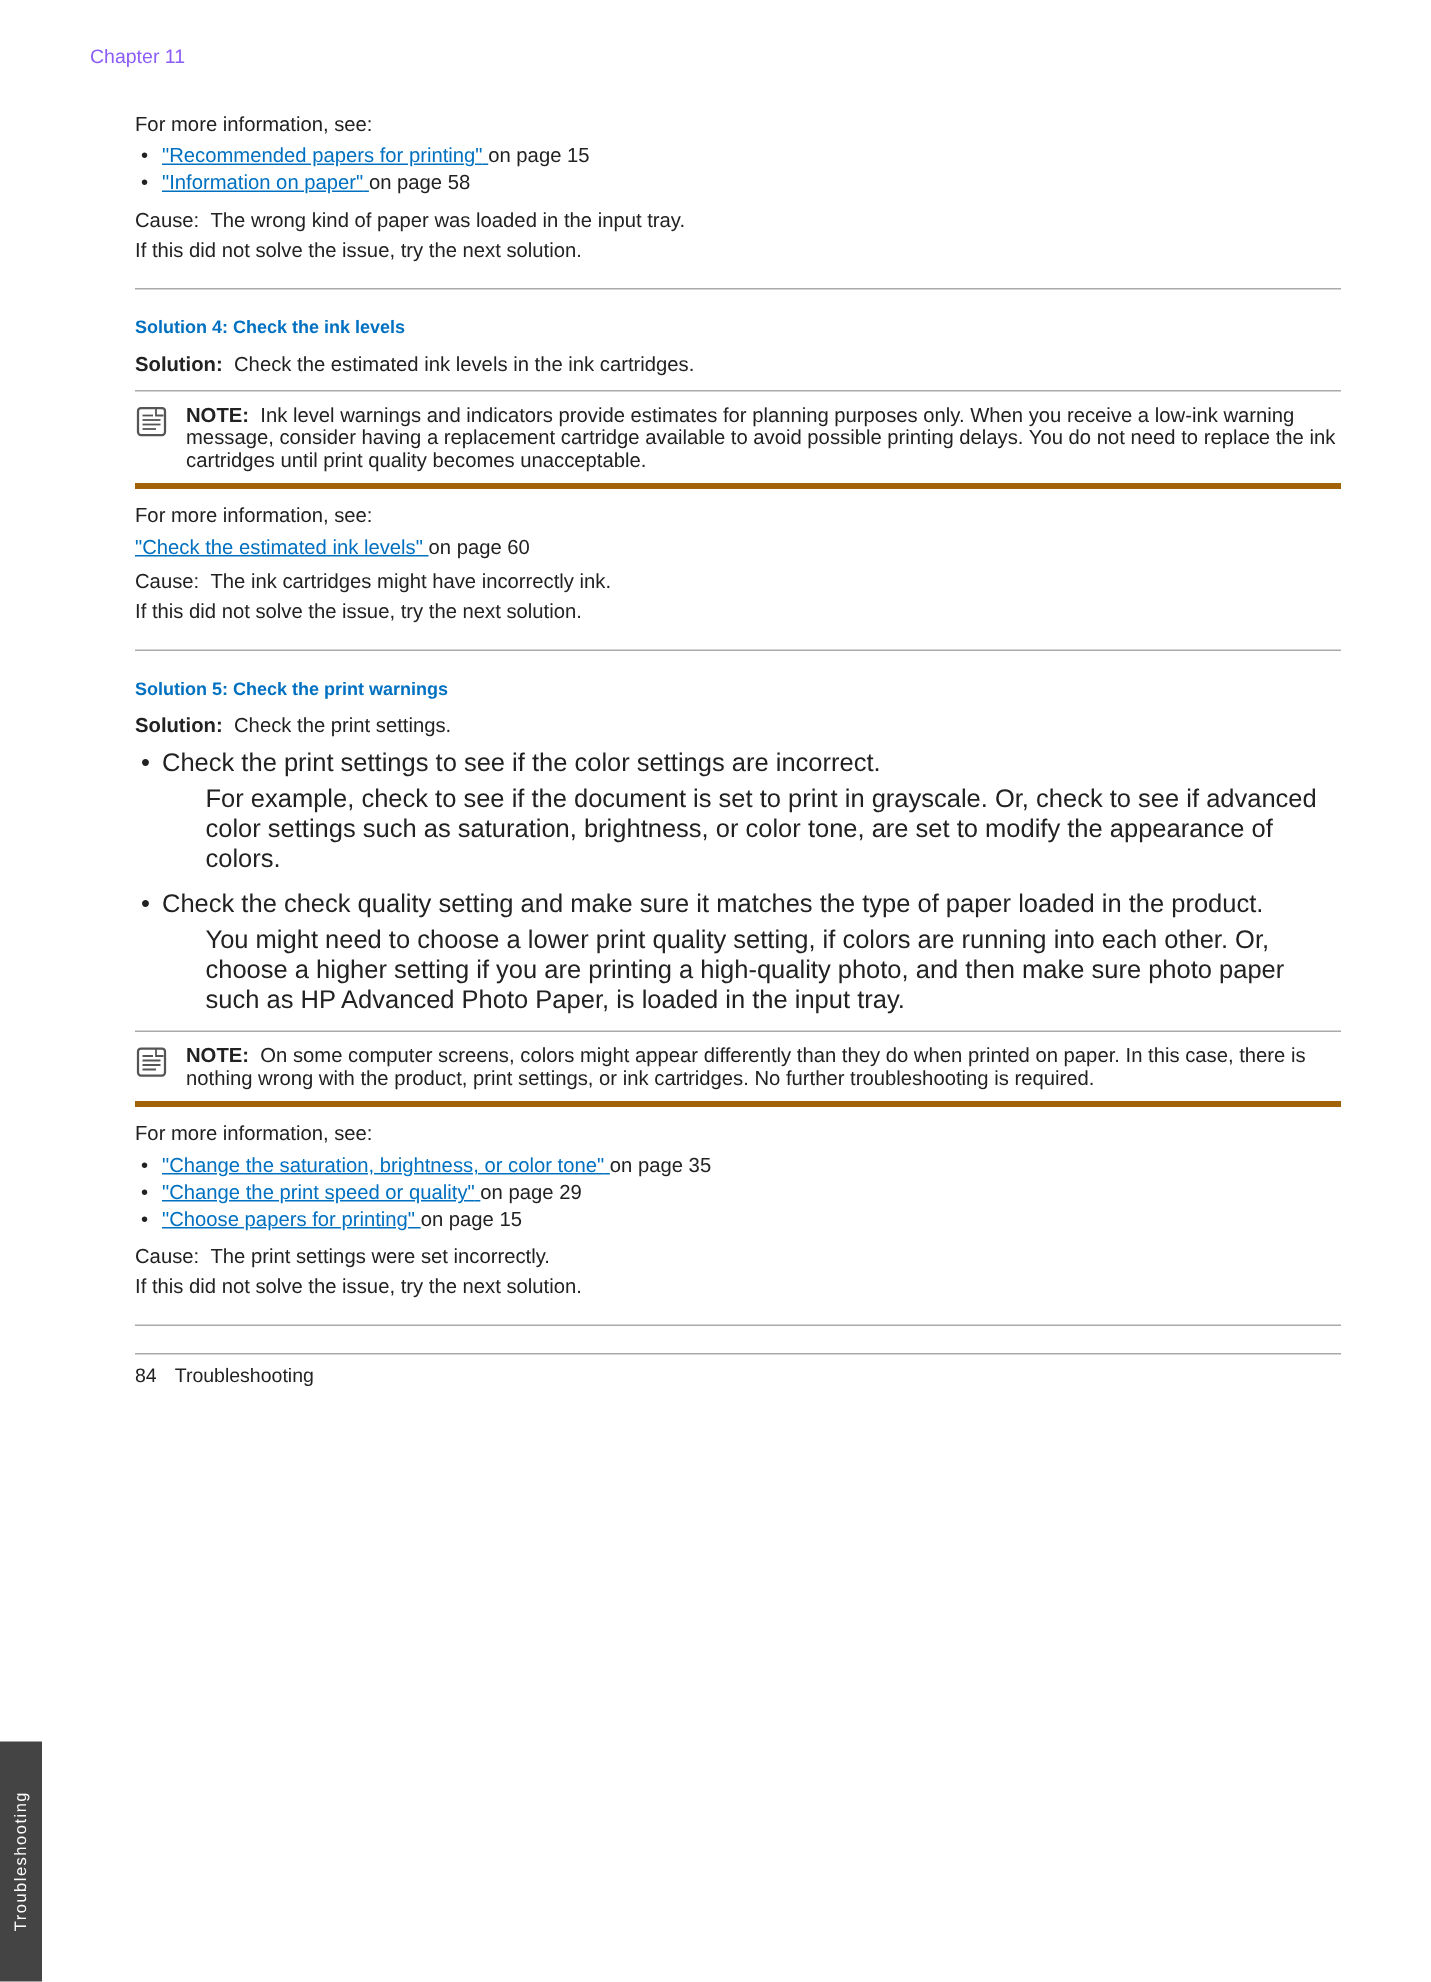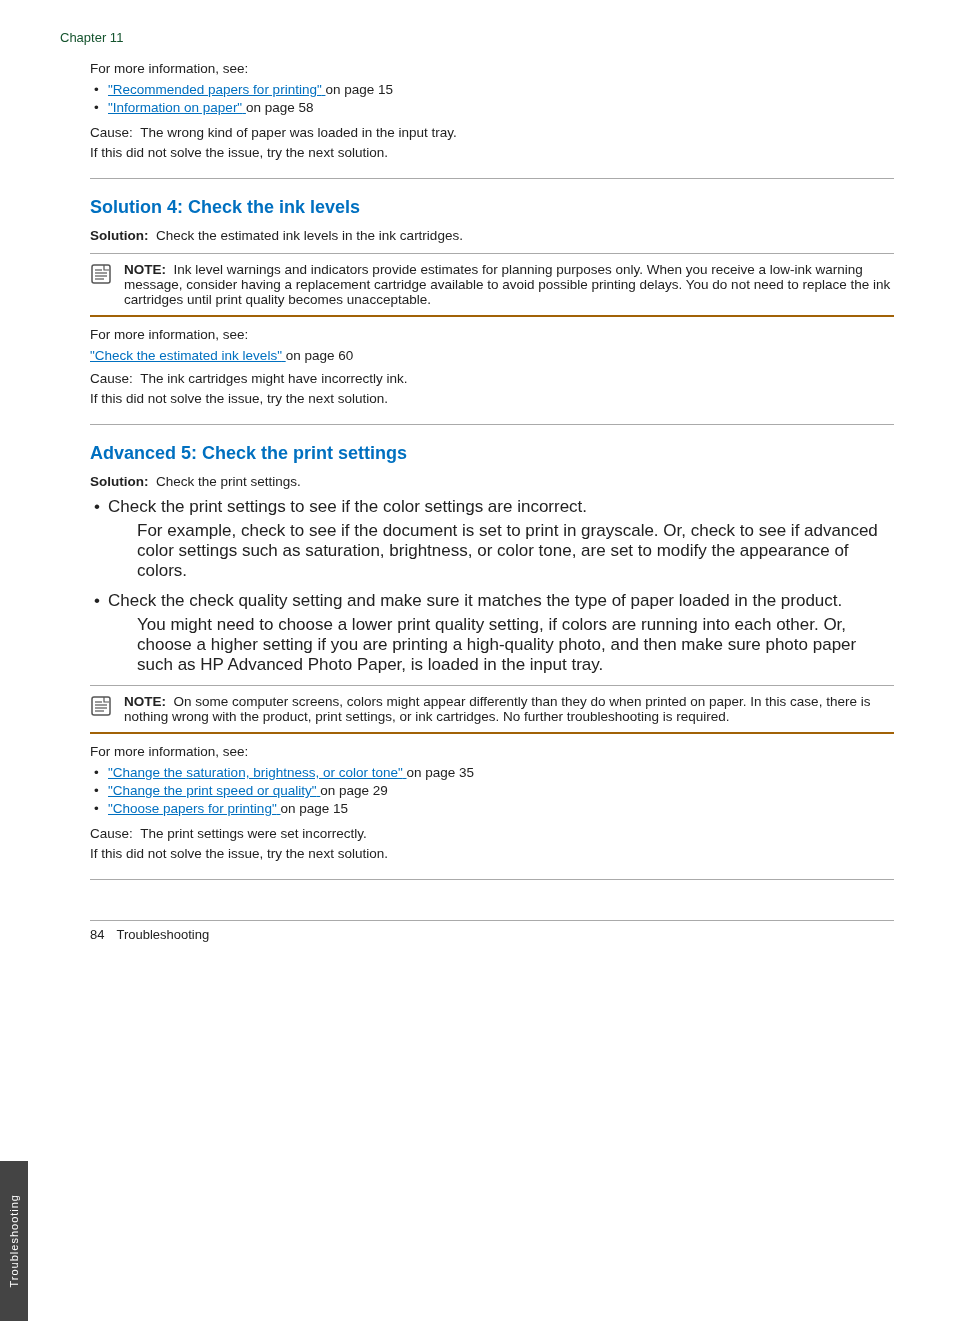--- a/index.html
+++ b/index.html
@@ -12,23 +12,23 @@
       min-height: 1321px;
       position: relative;
     }
 
     .page-wrapper {
       padding: 30px 60px 60px 60px;
       margin-left: 30px;
     }
 
     .chapter-label {
-      color: #14532d;
+      color: #8b5cf6;
       font-size: 13px;
-      margin-bottom: 16px;
+      margin-bottom: 30px;
       margin-left: -30px;
     }
 
     .intro-block {
       margin-bottom: 8px;
     }
 
     .for-more {
       margin-bottom: 6px;
       font-size: 13.5px;
@@ -76,38 +76,38 @@
 
     hr.divider {
       border: none;
       border-top: 1px solid #aaa;
       margin: 18px 0;
     }
 
     .solution-heading {
       color: #0070c0;
       font-weight: bold;
-      font-size: 18px;
+      font-size: 12px;
       margin-bottom: 10px;
     }
 
     .solution-label {
       font-size: 13.5px;
       margin-bottom: 8px;
     }
 
     .solution-label strong {
       font-weight: bold;
     }
 
     .note-block {
       display: flex;
       align-items: flex-start;
       border-top: 1px solid #aaa;
-      border-bottom: 2px solid #a16207;
+      border-bottom: 4px solid #a16207;
       padding: 8px 0;
       margin: 10px 0;
       font-size: 13.5px;
     }
 
     .note-icon {
       width: 28px;
       min-width: 28px;
       margin-right: 6px;
       margin-top: 1px;
@@ -161,21 +161,21 @@
 
     .footer-bar span {
       color: #fff;
       font-size: 11px;
       writing-mode: vertical-rl;
       transform: rotate(180deg);
       letter-spacing: 1px;
     }
 
     .page-footer {
-      margin-top: 40px;
+      margin-top: 18px;
       border-top: 1px solid #aaa;
       padding-top: 6px;
       display: flex;
       align-items: flex-start;
       font-size: 13px;
     }
 
     .page-number {
       margin-right: 12px;
       font-size: 13px;
@@ -255,21 +255,21 @@
 
     <p class="cause-line">
       <strong>Cause:</strong>&nbsp;&nbsp;<span>The ink cartridges might have incorrectly ink.</span>
     </p>
     <p class="if-not-solve">If this did not solve the issue, try the next solution.</p>
   </div>
 
   <hr class="divider">
 
   <div>
-    <p class="solution-heading">Advanced 5: Check the print settings</p>
+    <p class="solution-heading">Solution 5: Check the print warnings</p>
 
     <p class="solution-label">
       <strong>Solution:</strong>&nbsp;&nbsp;<span>Check the print settings.</span>
     </p>
 
     <ul class="sub-bullet">
       <li>
         <span>Check the print settings to see if the color settings are incorrect.</span>
         <p class="sub-para">For example, check to see if the document is set to print in grayscale. Or, check to see if advanced color settings such as saturation, brightness, or color tone, are set to modify the appearance of colors.</p>
       </li>

